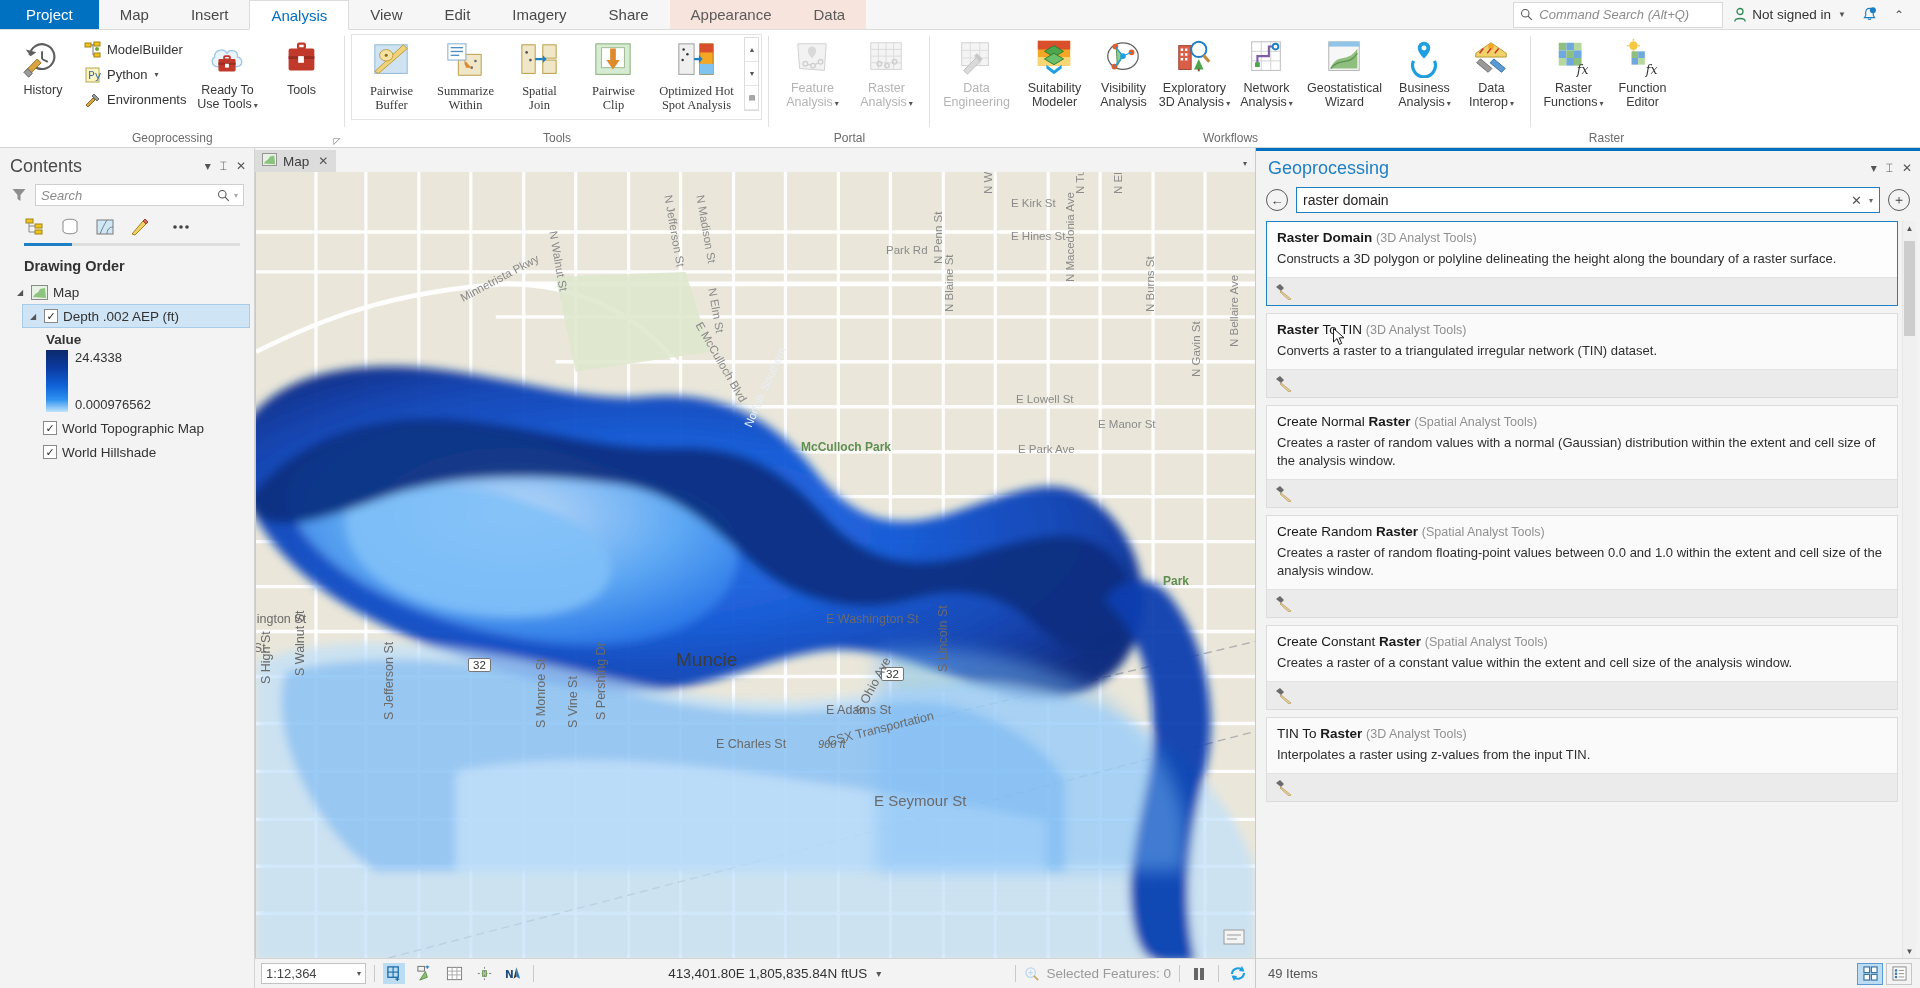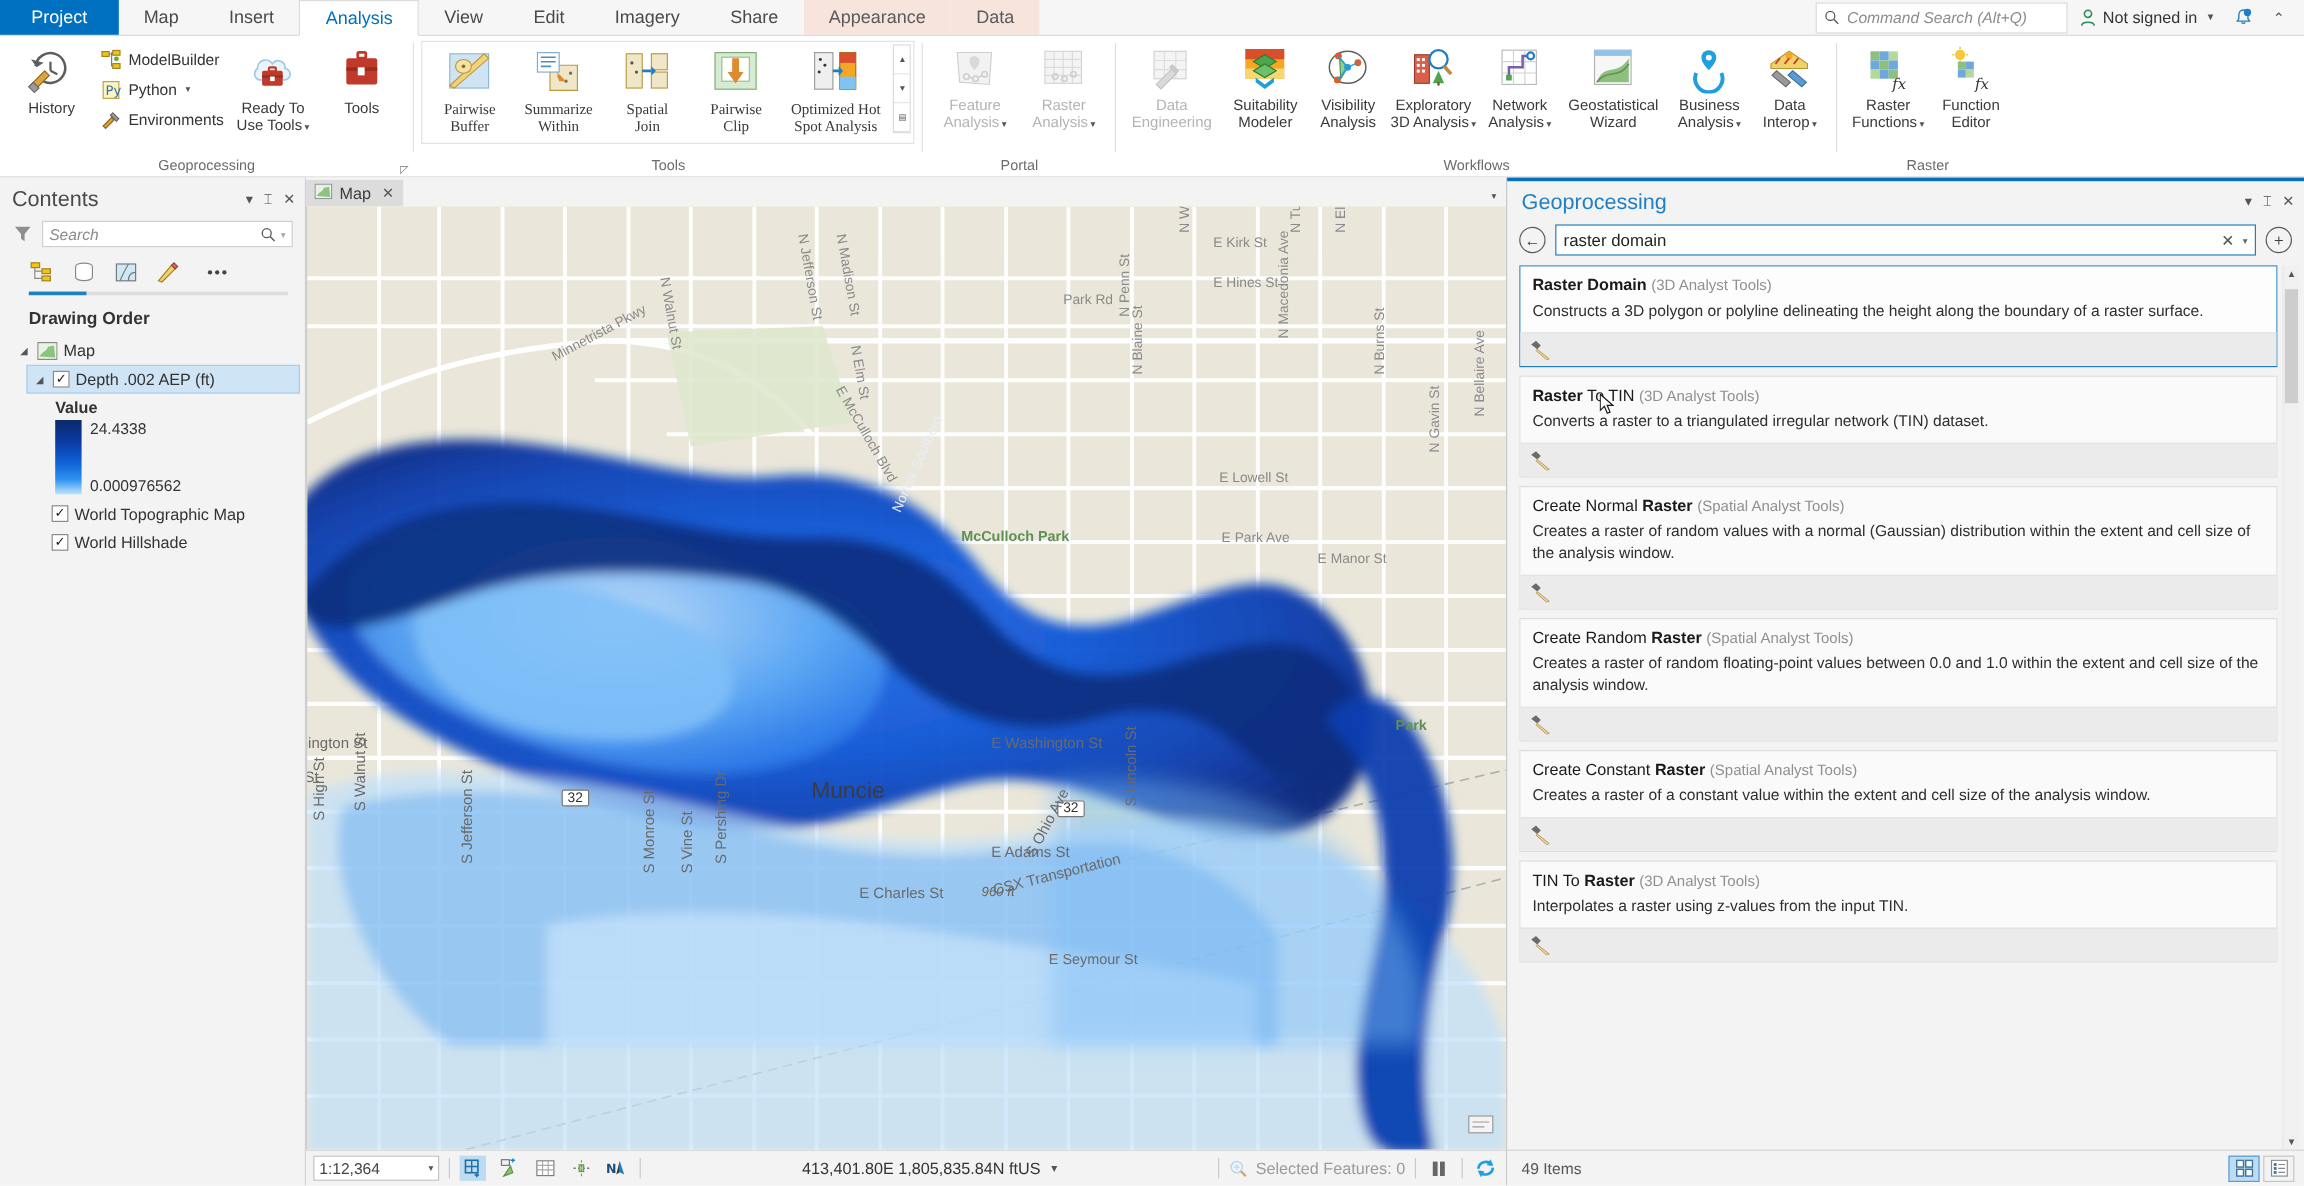--- a/index.html
+++ b/index.html
@@ -793,39 +793,39 @@
             <path d="M200 600 C300 580 420 590 520 605 C620 620 700 630 790 650 L790 700 L200 700 Z" fill="#d9ecfd" opacity="0.55"></path>
           </g>
           <g filter="url(#blur2)">
             <path d="M620 480 C700 470 780 485 840 520 C890 550 920 600 930 650 L930 700 L620 700 Z" fill="#7cbcf6" opacity="0.45"></path>
           </g>
         </svg>
 
         <div>
           <div class="citylabel" style="left:420px; top:477px;">Muncie</div>
           <div class="parklabel" style="left:545px; top:268px;">McCulloch Park</div>
-          <div class="parklabel" style="left:860px; top:425px;padding-left:47px;">Park</div>
+          <div class="parklabel" style="left:860px; top:402px;padding-left:47px;">Park</div>
           <div class="shield" style="left:212px; top:486px;">32</div>
           <div class="shield" style="left:625px; top:495px;">32</div>
           <div class="scalebarlbl" style="left:562px; top:540px;">960 ft</div>
 
           <div class="maplabel" style="left:200px;top:100px;transform:rotate(-28deg)">Minnetrista Pkwy</div>
           <div class="maplabel" style="left:630px;top:72px;">Park Rd</div>
           <div class="maplabel" style="left:755px;top:25px;">E Kirk St</div>
           <div class="maplabel" style="left:755px;top:58px;">E Hines St</div>
           <div class="maplabel" style="left:762px;top:271px;">E Park Ave</div>
           <div class="maplabel" style="left:760px;top:221px;">E Lowell St</div>
-          <div class="maplabel" style="left:842px;top:246px;margin-top:42px;">E Manor St</div>
+          <div class="maplabel" style="left:842px;top:246px;">E Manor St</div>
           <div class="maplabel" style="left:448px;top:148px;transform:rotate(60deg);transform-origin:left top;">E McCulloch Blvd</div>
           <div class="maplabel dark" style="left:570px;top:440px;font-size:12.5px">E Washington St</div>
           <div class="maplabel dark" style="left:-46px;top:440px;font-size:12.5px">W Washington St</div>
           <div class="maplabel dark" style="left:-48px;top:469px;font-size:12.5px">W Main St</div>
           <div class="maplabel dark" style="left:570px;top:531px;font-size:12.5px">E Adams St</div>
           <div class="maplabel dark" style="left:460px;top:565px;font-size:12.5px">E Charles St</div>
-          <div class="maplabel dark" style="left:618px;top:620px;font-size:12px">E Seymour St</div>
+          <div class="maplabel dark" style="left:618px;top:620px;font-size:15px">E Seymour St</div>
           <div class="maplabel dark" style="left:570px;top:563px;transform:rotate(-14deg);transform-origin:left top;font-size:12.5px">CSX Transportation</div>
 
           <div class="maplabel vert" style="left:303px;top:58px;transform:rotate(80deg)">N Walnut St</div>
           <div class="maplabel vert" style="left:418px;top:22px;transform:rotate(80deg)">N Jefferson St</div>
           <div class="maplabel vert" style="left:450px;top:22px;transform:rotate(80deg)">N Madison St</div>
           <div class="maplabel vert" style="left:462px;top:115px;transform:rotate(80deg)">N Elm St</div>
           <div class="maplabel vert" style="left:726px;top:22px;transform:rotate(-90deg);transform-origin:left top;">N Wolfe St</div>
           <div class="maplabel vert" style="left:818px;top:22px;transform:rotate(-90deg);transform-origin:left top;">N Turner St</div>
           <div class="maplabel vert" style="left:856px;top:22px;transform:rotate(-90deg);transform-origin:left top;">N Elgin St</div>
           <div class="maplabel vert" style="left:687px;top:140px;transform:rotate(-90deg);transform-origin:left top;">N Blaine St</div>

